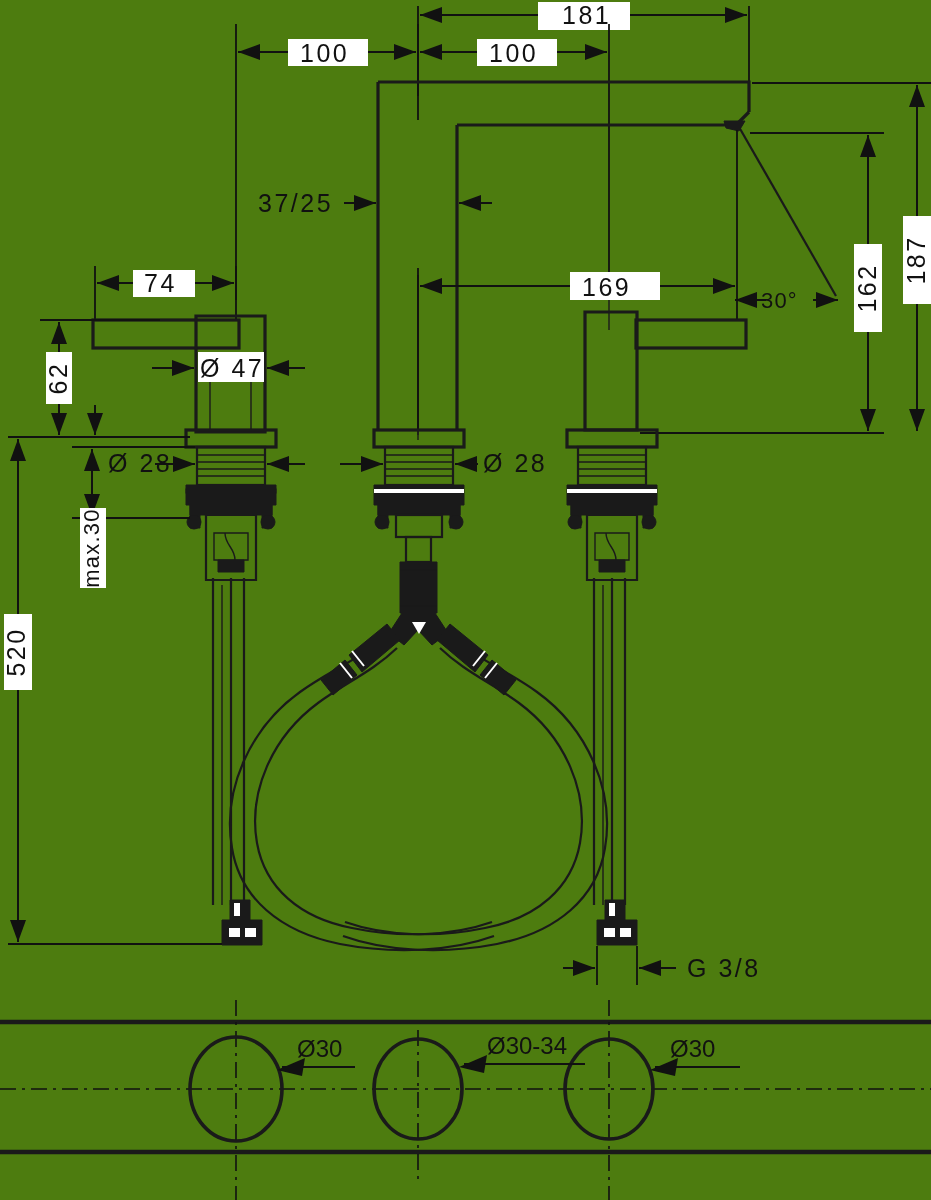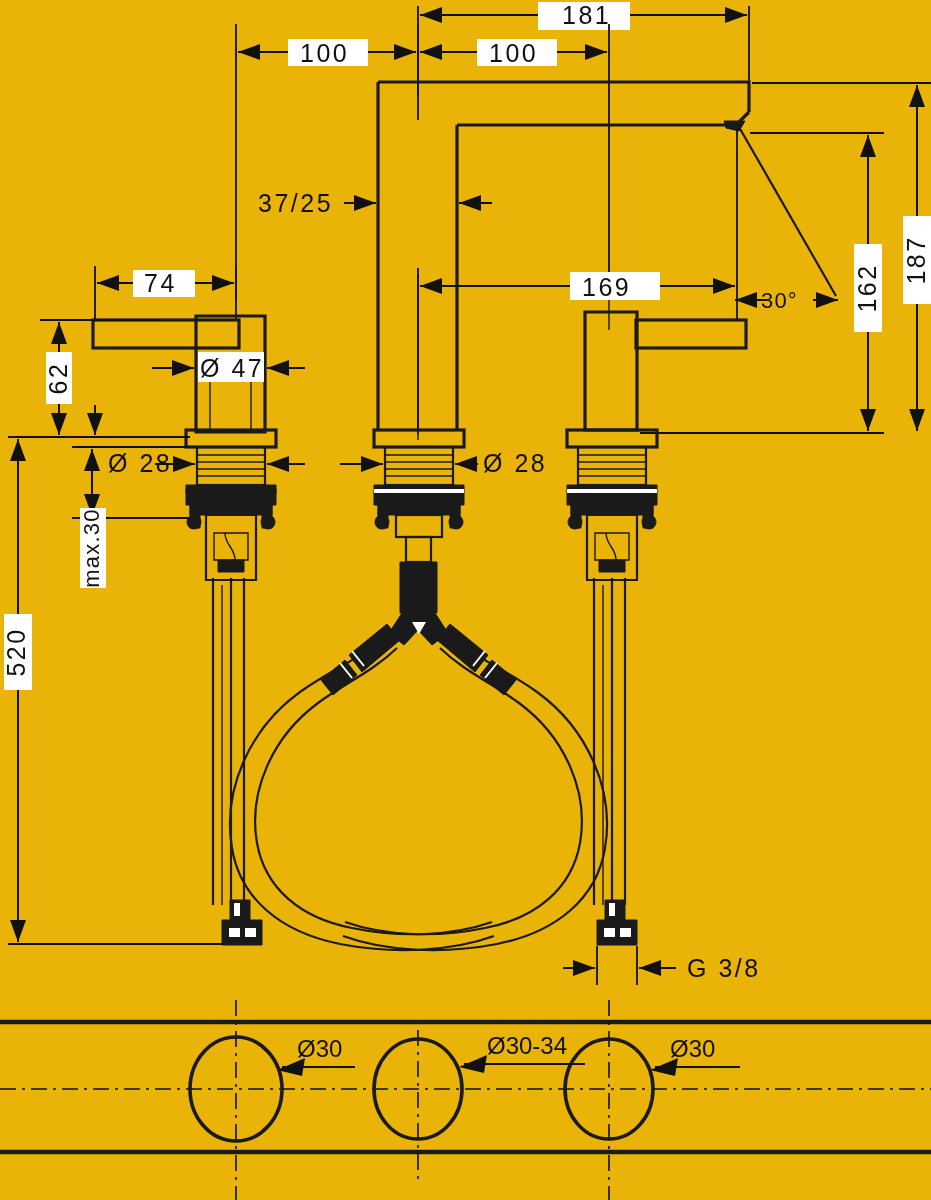--- a/index.html
+++ b/index.html
@@ -11,21 +11,21 @@
   body {
     width: 931px;
     height: 1200px;
     font-family: "Liberation Sans", sans-serif;
     overflow: hidden;
   }
   #drawing-root {
     position: relative;
     width: 931px;
     height: 1200px;
-    background: #eab308;
+    background: #4d7c0f;
     text-align: center;
   }
   svg.sheet {
     position: absolute;
     left: 0;
     top: 0;
     width: 931px;
     height: 1200px;
     display: block;
   }

